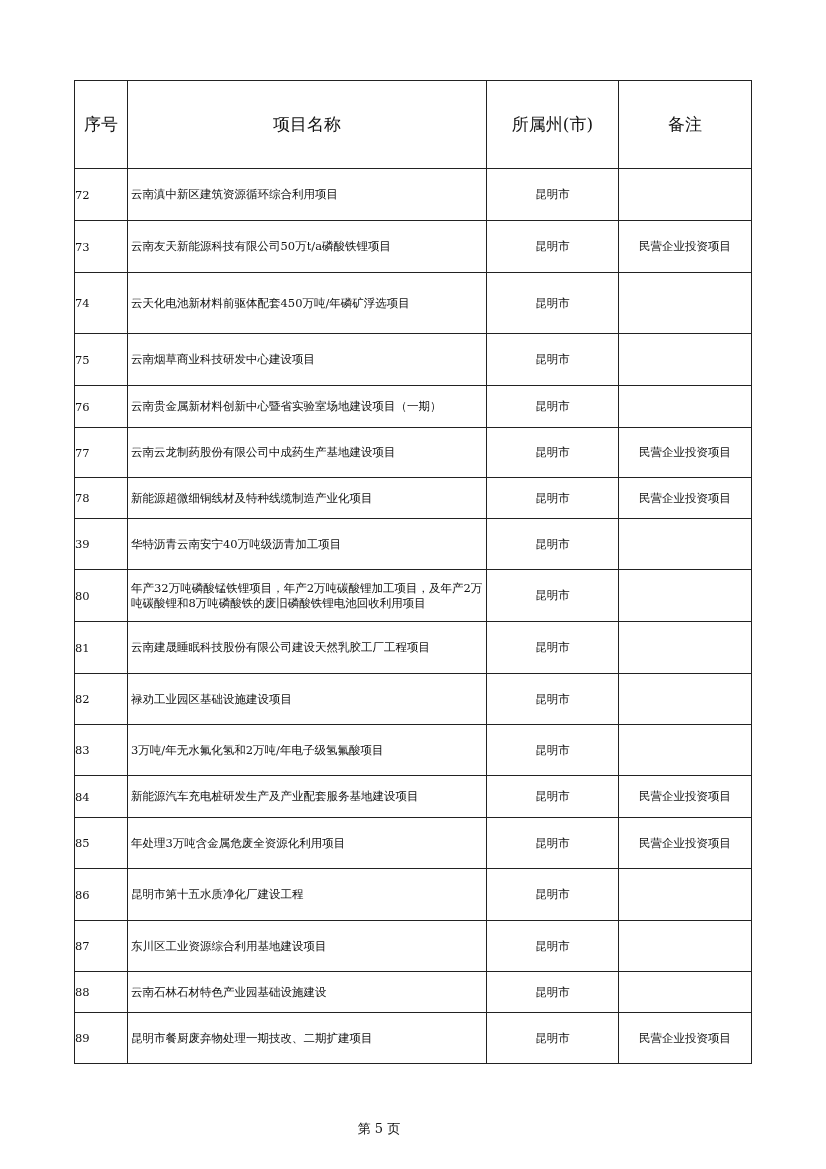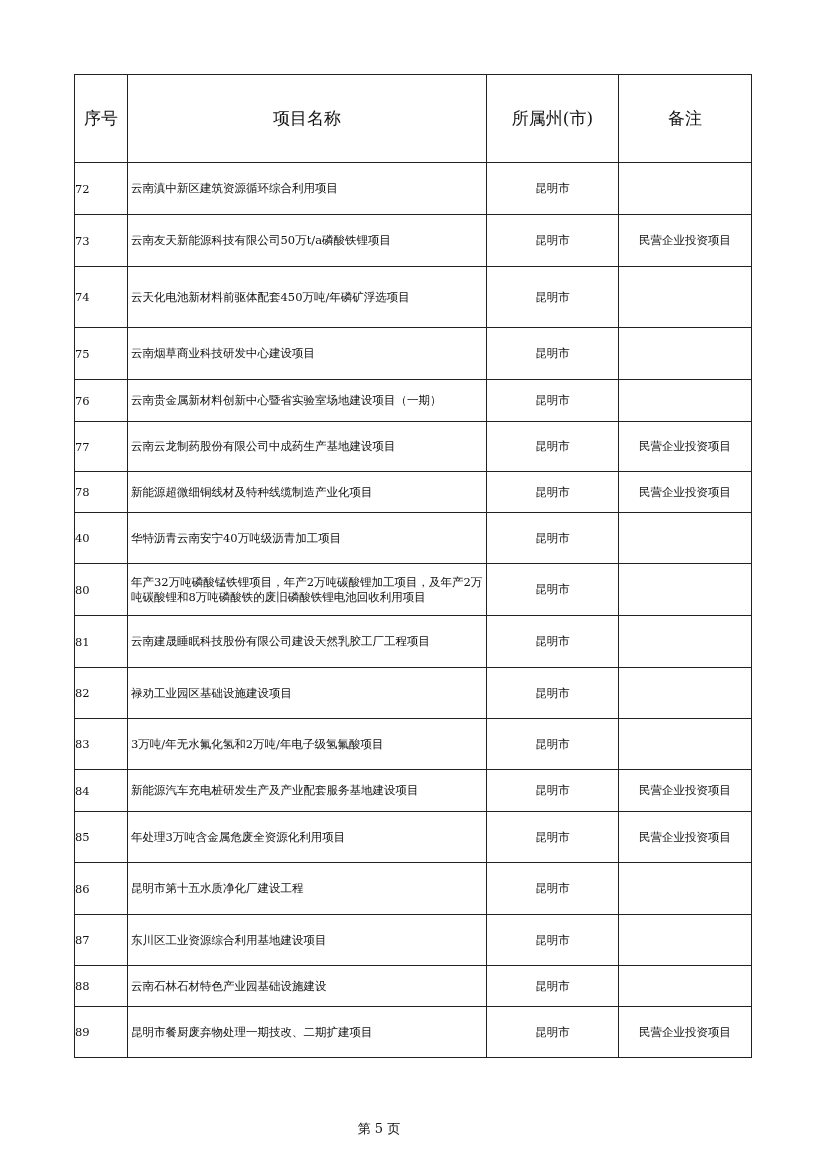--- a/index.html
+++ b/index.html
@@ -1,17 +1,17 @@
 <!DOCTYPE html>
 <html><head>
 <meta charset="utf-8">
 <style>
   html, body { margin:0; padding:0; background:#ffffff; }
   body { width:826px; height:1169px; position:relative; font-family:"DejaVu Serif","Liberation Serif",serif; color:#111; overflow:hidden; }
-  table.proj { position:absolute; left:74px; top:74px; border-collapse:collapse; table-layout:fixed; width:677px;border-radius:30px; }
+  table.proj { position:absolute; left:74px; top:80px; border-collapse:collapse; table-layout:fixed; width:677px;border-radius:30px; }
   table.proj th, table.proj td { border:1px solid #222; padding:0; }
   table.proj th { font-weight:normal; font-size:17px; height:87px; text-align:center; vertical-align:middle; }
   table.proj td { font-size:11.5px; vertical-align:middle; }
   td.num { text-align:left; }
   td.name { text-align:left; padding-left:3px !important; line-height:15px; }
   td.city { text-align:center; }
   td.note { text-align:center; }
   .footer { position:absolute; top:1120px; left:0; width:758px; text-align:center; font-size:13px; }
 </style>
 </head>
@@ -69,21 +69,21 @@
         <td class="city">昆明市</td>
         <td class="note">民营企业投资项目</td>
       </tr>
       <tr style="height: 41px;">
         <td class="num">78</td>
         <td class="name">新能源超微细铜线材及特种线缆制造产业化项目</td>
         <td class="city">昆明市</td>
         <td class="note">民营企业投资项目</td>
       </tr>
       <tr style="height: 51px;">
-        <td class="num">40</td>
+        <td class="num">39</td>
         <td class="name">华特沥青云南安宁40万吨级沥青加工项目</td>
         <td class="city">昆明市</td>
         <td class="note"></td>
       </tr>
       <tr style="height: 52px; padding-left: 31px;">
         <td class="num">80</td>
         <td class="name">年产32万吨磷酸锰铁锂项目，年产2万吨碳酸锂加工项目，及年产2万吨碳酸锂和8万吨磷酸铁的废旧磷酸铁锂电池回收利用项目</td>
         <td class="city">昆明市</td>
         <td class="note"></td>
       </tr>

